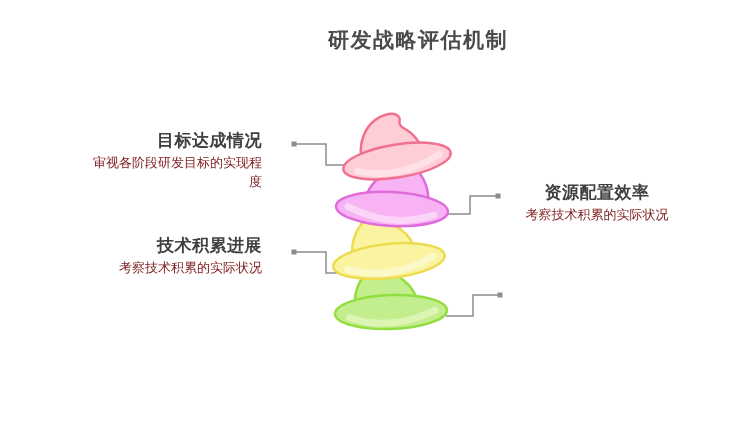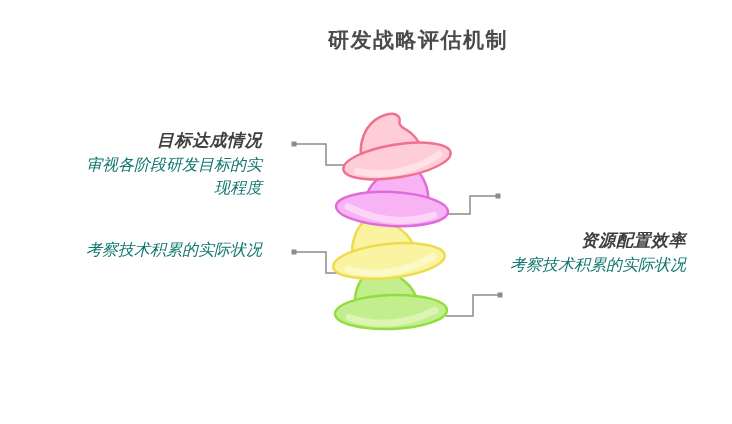--- a/index.html
+++ b/index.html
@@ -27,35 +27,34 @@
     letter-spacing: 1.5px;
     color: #4A4A4A;
   }
   .diagram-svg {
     position: absolute;
     top: 0; left: 0;
   }
   .label {
     position: absolute;
     width: 178px;
-    font-style: italic;
   }
   .label.left  { right: 442px; text-align: right; }
-  .label.right { left: 508px; text-align: right; margin-top: 48px; }
+  .label.right { left: 508px; text-align: center; }
   .label .heading {
     font-size: 17px;
     font-weight: 700;
     color: #3F3F3F;
     letter-spacing: 0.5px;
     line-height: 1.2;
   }
   .label .desc {
     margin-top: 3px;
-    font-size: 16px;
-    color: #0f766e;
+    font-size: 13px;
+    color: #7f1d1d;
     line-height: 1.4;
   }
   .connector-line { fill: none; stroke-width: 1.5; }
   .hat-crown { stroke-width: 2.5; }
   .hat-brim  { stroke-width: 2.5; }
   .hat-band  { fill: none; stroke-width: 7; stroke-linecap: round; }
 </style>
 </head>
 <body>
 
@@ -108,17 +107,18 @@
     <div class="heading">目标达成情况</div>
     <div class="desc">审视各阶段研发目标的实现程度</div>
   </div>
 
   <div class="label right" style="top:183px">
     <div class="heading">资源配置效率</div>
     <div class="desc">考察技术积累的实际状况</div>
   </div>
 
   <div class="label left" style="top:236px">
+    <div class="heading">技术积累进展</div>
     <div class="desc">考察技术积累的实际状况</div>
   </div>
 
 
 </div>
 
 </body></html>

